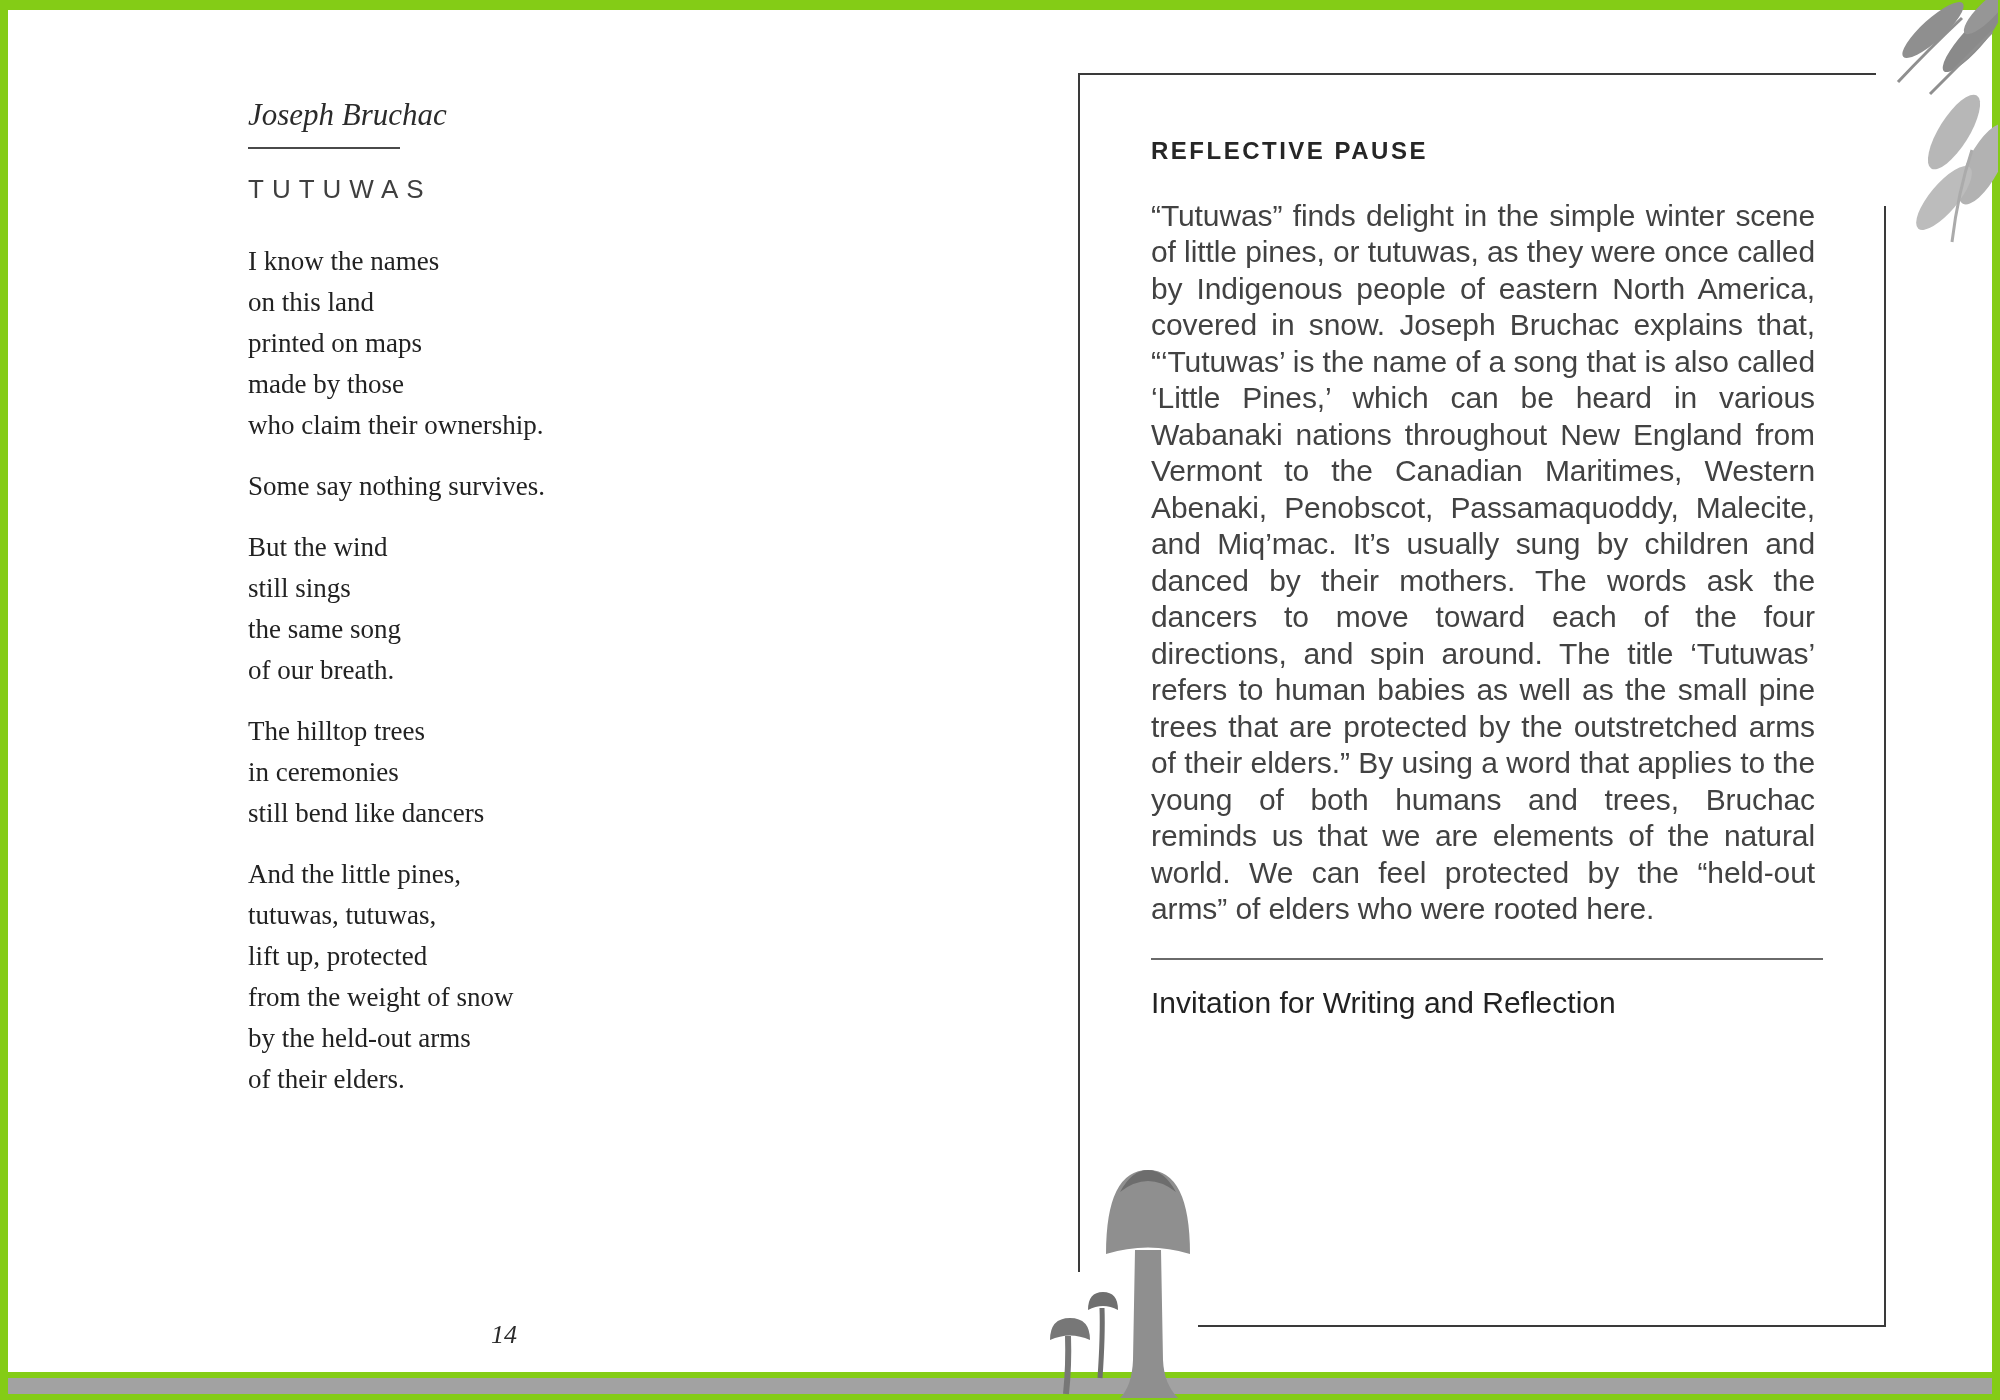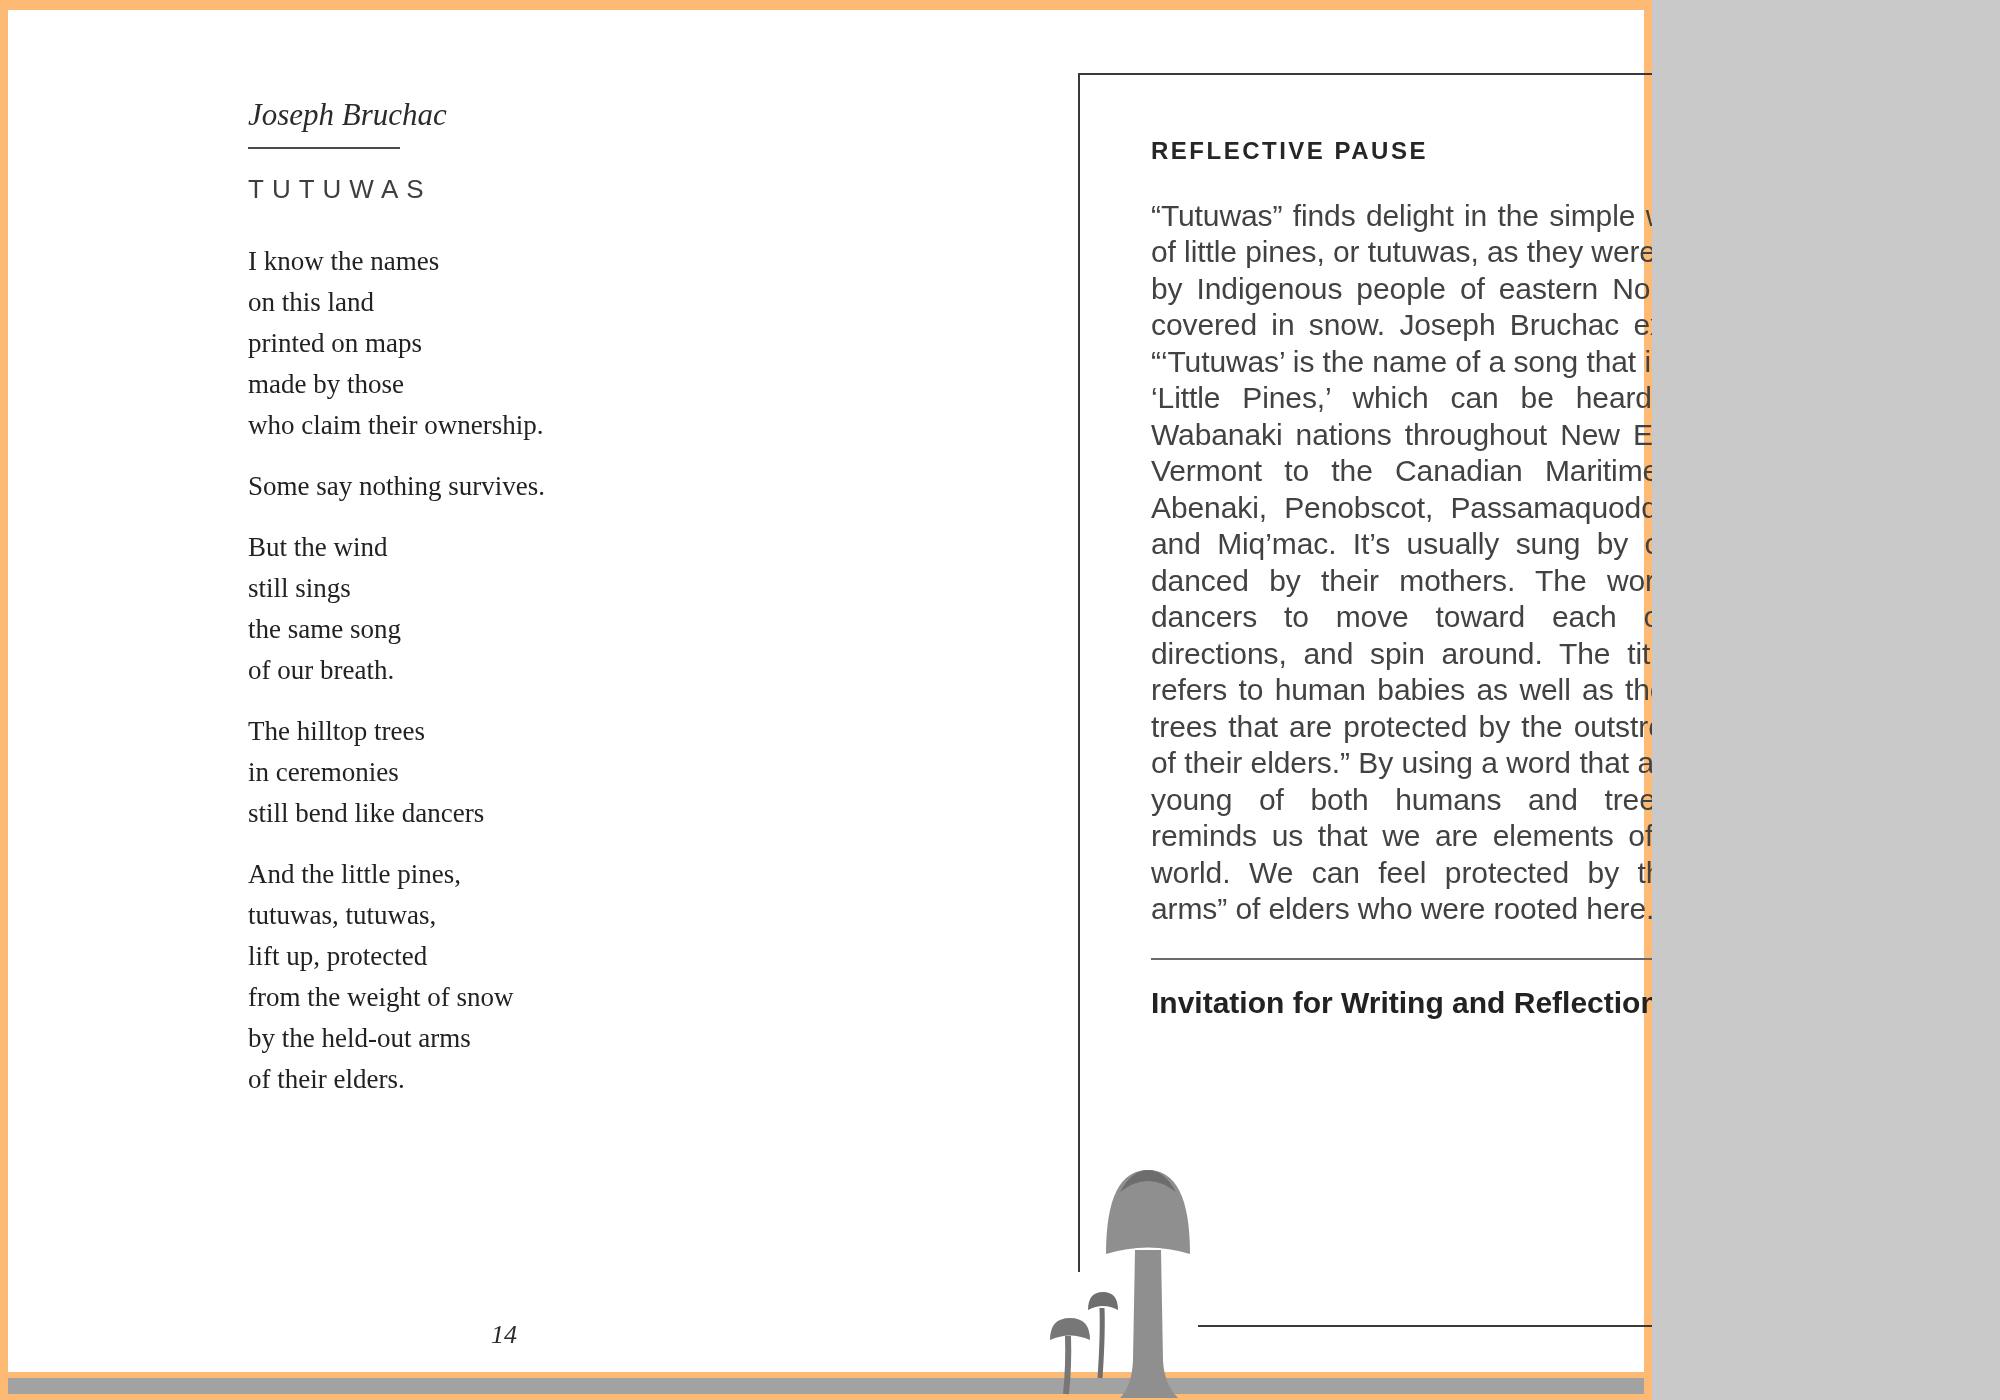--- a/index.html
+++ b/index.html
@@ -1,16 +1,16 @@
 <!DOCTYPE html>
 <html><head>
 <meta charset="utf-8">
 <style>
   html,body{margin:0;padding:0;background:#c9c9c9;}
-  .stage{position:relative;width:1652px;height:1400px;background:#fdba74;overflow:hidden;
+  .stage{position:relative;width:2000px;height:1400px;background:#84cc16;overflow:hidden;
          font-family:"Liberation Sans",sans-serif;}
   .page{position:absolute;left:8px;top:10px;right:8px;bottom:28px;background:#ffffff;z-index:1;}
   .bottom-edge{position:absolute;left:8px;right:8px;bottom:6px;height:16px;background:#a2a2a2;z-index:2;}
 
   
   .left-page{position:absolute;left:248px;top:96px;width:580px;z-index:6;color:#262626;}
   .author{margin:0;font-family:"Liberation Serif",serif;font-style:italic;font-weight:400;
           font-size:31px;line-height:1.2;color:#2b2b2b;}
   .author-rule{margin-top:14px;width:152px;height:2px;background:#4a4a4a;}
   .poem-title{margin:24px 0 0 0;font-family:"Liberation Sans",sans-serif;font-weight:400;
@@ -27,21 +27,21 @@
   .feather-knockout{left:1876px;top:10px;width:116px;height:196px;}
   .mushroom-knockout{left:1036px;top:1272px;width:162px;height:100px;}
 
   .right-page{position:absolute;left:1151px;top:137px;width:672px;z-index:6;}
   .kicker{font-size:24px;font-weight:700;letter-spacing:2.5px;color:#262626;line-height:1.2;}
   .box-heading{margin:34px 0 0 0;font-size:46px;font-weight:400;letter-spacing:-0.3px;
          color:#333333;line-height:1.15;}
   .box-body{margin:32px 8px 0 0;font-size:30px;line-height:36.5px;color:#424242;
          text-align:justify;letter-spacing:-0.1px;}
   .box-rule{margin:30px 0 0 0;border:none;border-top:2px solid #6a6a6a;}
-  .box-subheading{margin:24px 0 0 0;font-size:30px;font-weight:700;color:#222222;line-height:1.25;}
+  .box-subheading{margin:24px 0 0 0;font-size:30px;font-weight:400;color:#222222;line-height:1.25;}
   .invitation{margin-top:8px;}
 
   
   .feathers{position:absolute;left:1858px;top:0px;width:140px;height:260px;z-index:5;}
   .mushrooms{position:absolute;left:1036px;top:1150px;width:170px;height:250px;z-index:5;}
 </style>
 </head>
 <body>
 
 <div class="stage">

